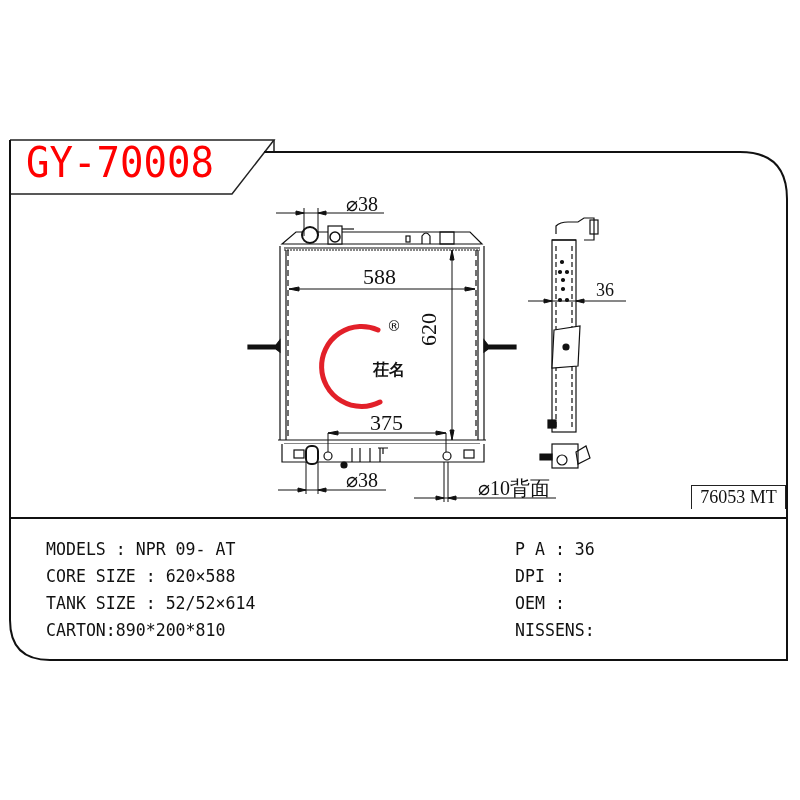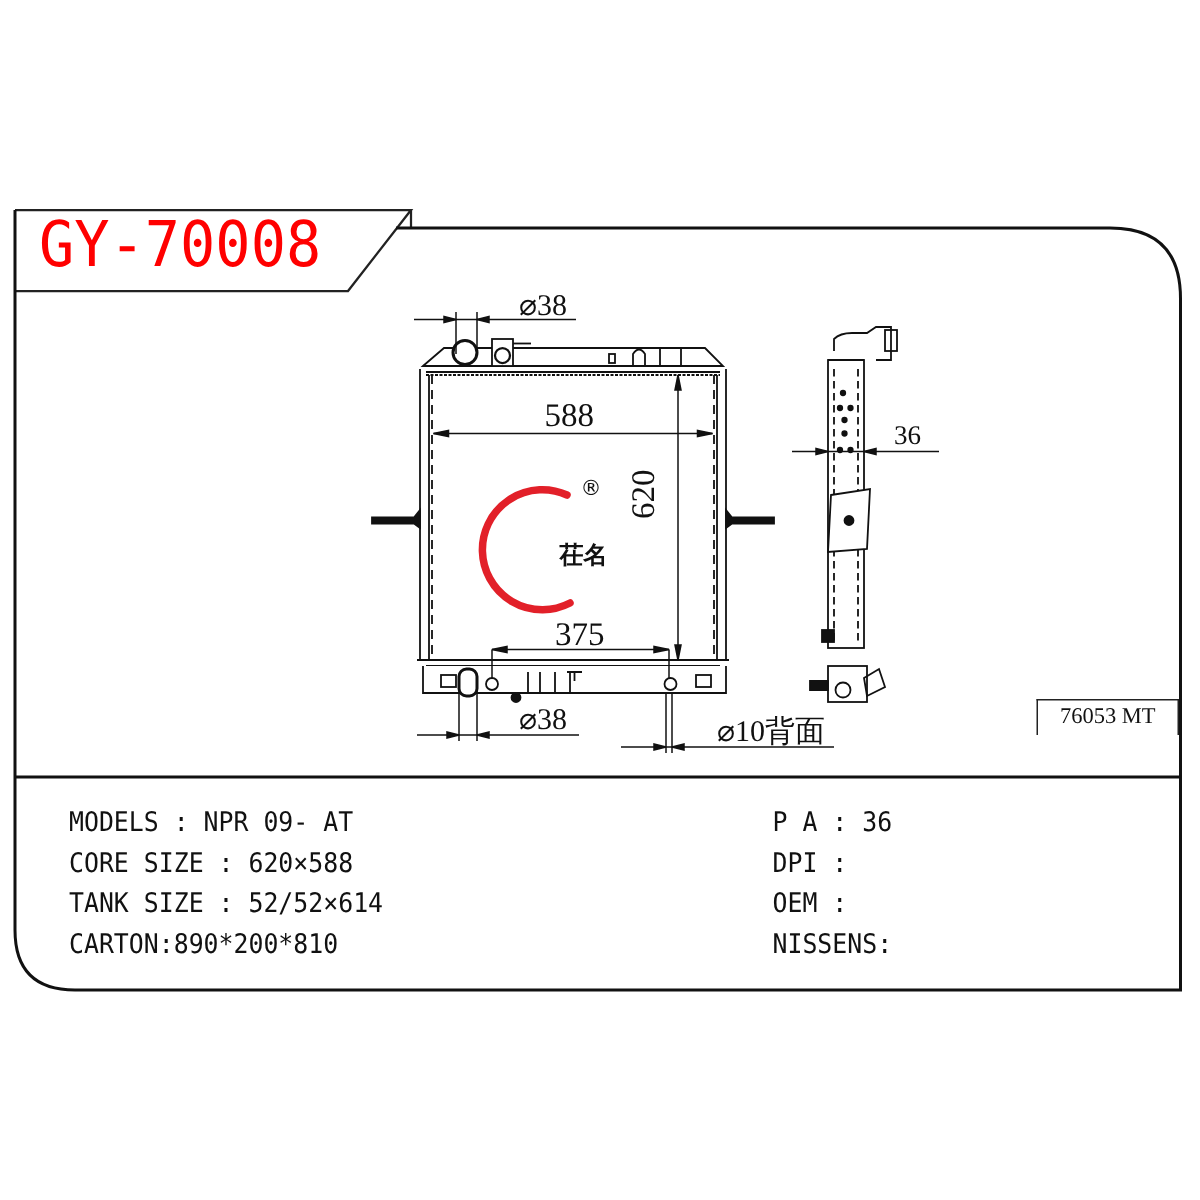--- a/index.html
+++ b/index.html
@@ -12,23 +12,23 @@
     transform: scaleX(0.93); transform-origin: left top;
   }
   .dim {
     position: absolute; font-family: "Liberation Serif", serif; color: #111; line-height: 1;
   }
   .spec {
     position: absolute; font-family: "DejaVu Sans Mono", monospace; font-size: 18px; color: #111;
     line-height: 1; white-space: pre; transform: scaleX(0.92); transform-origin: left top;
   }
   .code-box {
-    position: absolute; left: 691px; top: 466px; width: 95px; height: 24px;
+    position: absolute; left: 691px; top: 485px; width: 95px; height: 24px;
     border: 1.5px solid #222; border-bottom: none; box-sizing: border-box;
-    font-family: "Liberation Serif", serif; font-size: 15px; color: #111;
+    font-family: "Liberation Serif", serif; font-size: 18px; color: #111;
     display: flex; align-items: center; justify-content: center;
   }
   .logo-text { position: absolute; font-family: "DejaVu Sans", sans-serif; font-weight: bold; font-size: 16px; color: #111; }
   .reg { position: absolute; font-family: "DejaVu Sans", sans-serif; font-size: 14px; color: #111; }
 </style>
 </head>
 <body>
 
 <svg class="frame-svg" width="800" height="800">
 

